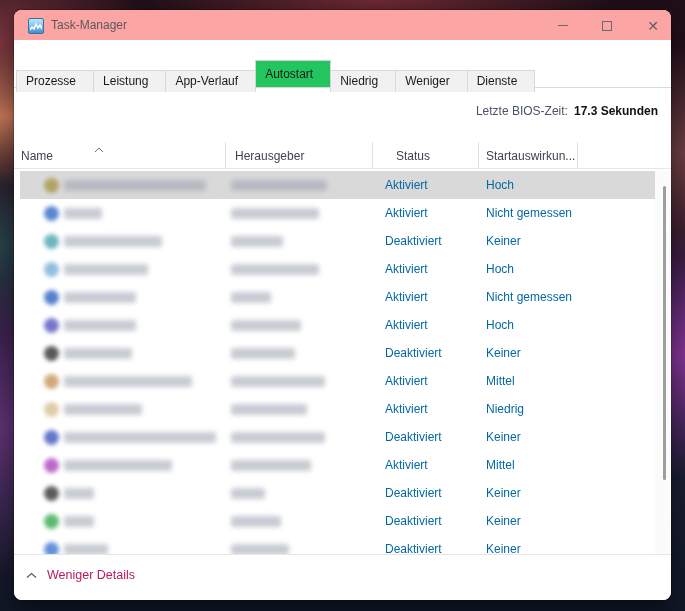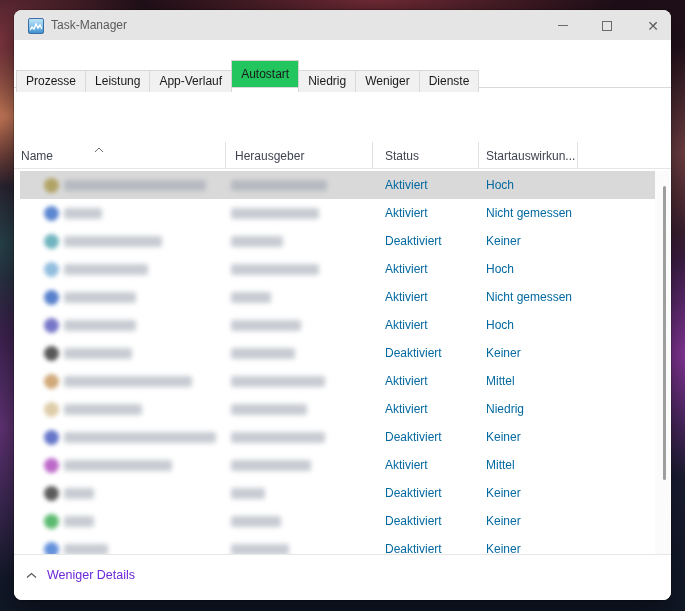--- a/index.html
+++ b/index.html
@@ -22,21 +22,21 @@
 
   
   .window {
     position:absolute; left:14px; top:10px; width:657px; height:590px;
     background:#ffffff; border-radius:8px; overflow:hidden;
     box-shadow:0 10px 30px rgba(0,0,0,.5), 0 0 0 1px rgba(0,0,0,.18);
     font-size:12px; color:#1b1b1b;
   }
 
   
-  .titlebar { position:absolute; left:0; top:0; width:100%; height:30px; background:#e5e5e5; }
+  .titlebar { position:absolute; left:0; top:0; width:100%; height:30px; background:#fca5a5; }
   .app-icon-tm {
     position:absolute; left:14px; top:8px; width:16px; height:16px;
     background:linear-gradient(180deg,#bfe3f7 0%,#7fc0ea 55%,#3f8fd0 100%);
     border:1px solid #3a6ea5; border-radius:2px;
   }
   .app-icon-tm svg { position:absolute; left:1px; top:3px; }
   .window-title { position:absolute; left:37px; top:8px; color:#5a5a5a; font-size:12px; }
   .win-btn { position:absolute; top:4px; width:34px; height:23px; display:flex; align-items:center; justify-content:center; color:#5f5f5f; font-size:13px; cursor:default; }
   .btn-min   { left:532px; }
   .btn-max   { left:576px; }
@@ -45,41 +45,41 @@
   .glyph-max { width:10px; height:10px; border:1px solid #6b6b6b; display:block; }
 
   
   .menubar { position:absolute; left:0; top:30px; width:100%; height:20px; display:flex; padding-left:8px; }
   .menu-item { padding:2px 9px; color:#2b2b2b; font-size:12px; }
 
   
   .tabstrip { position:absolute; left:0; top:52px; width:100%; height:26px; border-bottom:1px solid #d9d9d9; }
   .tab {
     position:relative; display:inline-block; height:22px; margin-right:-1px;
-    padding:3px 9px 0 9px; top:4px; background:#f1f1f1;
+    padding:3px 17px 0 9px; top:4px; background:#f1f1f1;
     border:1px solid #d9d9d9; border-bottom:none; color:#1a1a1a; font-size:12px;
     vertical-align:bottom;
   }
   .tab.selected {
     background:#22c55e; height:27px; top:-1px; padding-top:6px; z-index:2;
     border:1px solid #d4d4d4; border-bottom:none;
   }
   .tabstrip-inner { position:absolute; left:2px; bottom:-1px; white-space:nowrap; }
 
   
   .bios-line { position:absolute; right:13px; top:94px; font-size:12px; }
   .bios-label { color:#4a5168; }
   .bios-value { color:#101010; font-weight:bold; margin-left:6px; }
 
   
   .thead { position:absolute; left:0; top:130px; width:657px; height:29px; border-bottom:1px solid #e6e6e6; }
   .th { position:absolute; top:9px; color:#3f4450; font-size:12px; white-space:nowrap; }
   .th-name   { left:7px; }
   .th-pub    { left:221px; }
-  .th-status { left:371px; }
+  .th-status { left:382px; }
   .th-impact { left:472px; }
   .vsep { position:absolute; top:2px; width:1px; height:26px; background:#e0e0e0; }
   .sep1 { left:211px; } .sep2 { left:358px; } .sep3 { left:464px; } .sep4 { left:563px; }
   .sort-arrow { position:absolute; left:80px; top:2px; color:#6d6d6d; }
 
   
   .rows { position:absolute; left:6px; top:161px; width:635px; height:383px; overflow:hidden; background:#fff; }
   .row { position:relative; width:100%; height:28px; background:#fff; }
   .row.selected { background:#d9d9d9; }
   .row-icon {
@@ -95,21 +95,21 @@
   .cell { position:absolute; top:0; line-height:28px; font-size:12px; color:#0369a1; white-space:nowrap; }
   .cell-status { left:365px; }
   .cell-impact { left:466px; }
 
   
   .scrollbar { position:absolute; left:641px; top:161px; width:15px; height:383px; background:#fbfbfb; }
   .scroll-thumb { position:absolute; left:8px; top:15px; width:3px; height:294px; background:#9e9e9e; border-radius:2px; }
 
   
   .footer { position:absolute; left:0; top:544px; width:657px; height:46px; background:#fff; border-top:1px solid #e6e6e6; }
-  .details-toggle { position:absolute; left:12px; top:13px; display:flex; align-items:center; color:#6d28d9; font-size:12.5px; }
+  .details-toggle { position:absolute; left:12px; top:13px; display:flex; align-items:center; color:#be185d; font-size:12.5px; }
   .chev { margin-right:10px; display:flex; align-items:center; }
   .action-btn {
     position:absolute; right:7px; top:11px; width:80px; height:25px;
     background:#fcfcfc; border:1px solid #e3e3e6; border-radius:4px;
     color:#a8a8b0; font-size:12px; font-family:inherit;
   }
 </style>
 </head>
 <body>
 
@@ -133,20 +133,23 @@
     <div class="win-btn btn-close">
         <span>✕</span>
       </div>
   </div>
 
 
   <div class="tabstrip">
     <div class="tabstrip-inner"><div class="tab">Prozesse</div><div class="tab">Leistung</div><div class="tab">App-Verlauf</div><div class="tab selected">Autostart</div><div class="tab">Niedrig</div><div class="tab">Weniger</div><div class="tab">Dienste</div></div>
   </div>
 
+  <div class="bios-line">
+    <span class="bios-label">Letzte BIOS-Zeit:</span><span class="bios-value">17.3 Sekunden</span>
+  </div>
 
   <div class="thead">
     <span class="sort-arrow">
       <svg width="10" height="6" viewBox="0 0 10 6">
           <polyline points="1,5 5,1 9,5" fill="none" stroke="#6d6d6d" stroke-width="1"></polyline>
         </svg>
     </span>
     <span class="th th-name">Name</span>
     <span class="th th-pub">Herausgeber</span>
     <span class="th th-status">Status</span>

